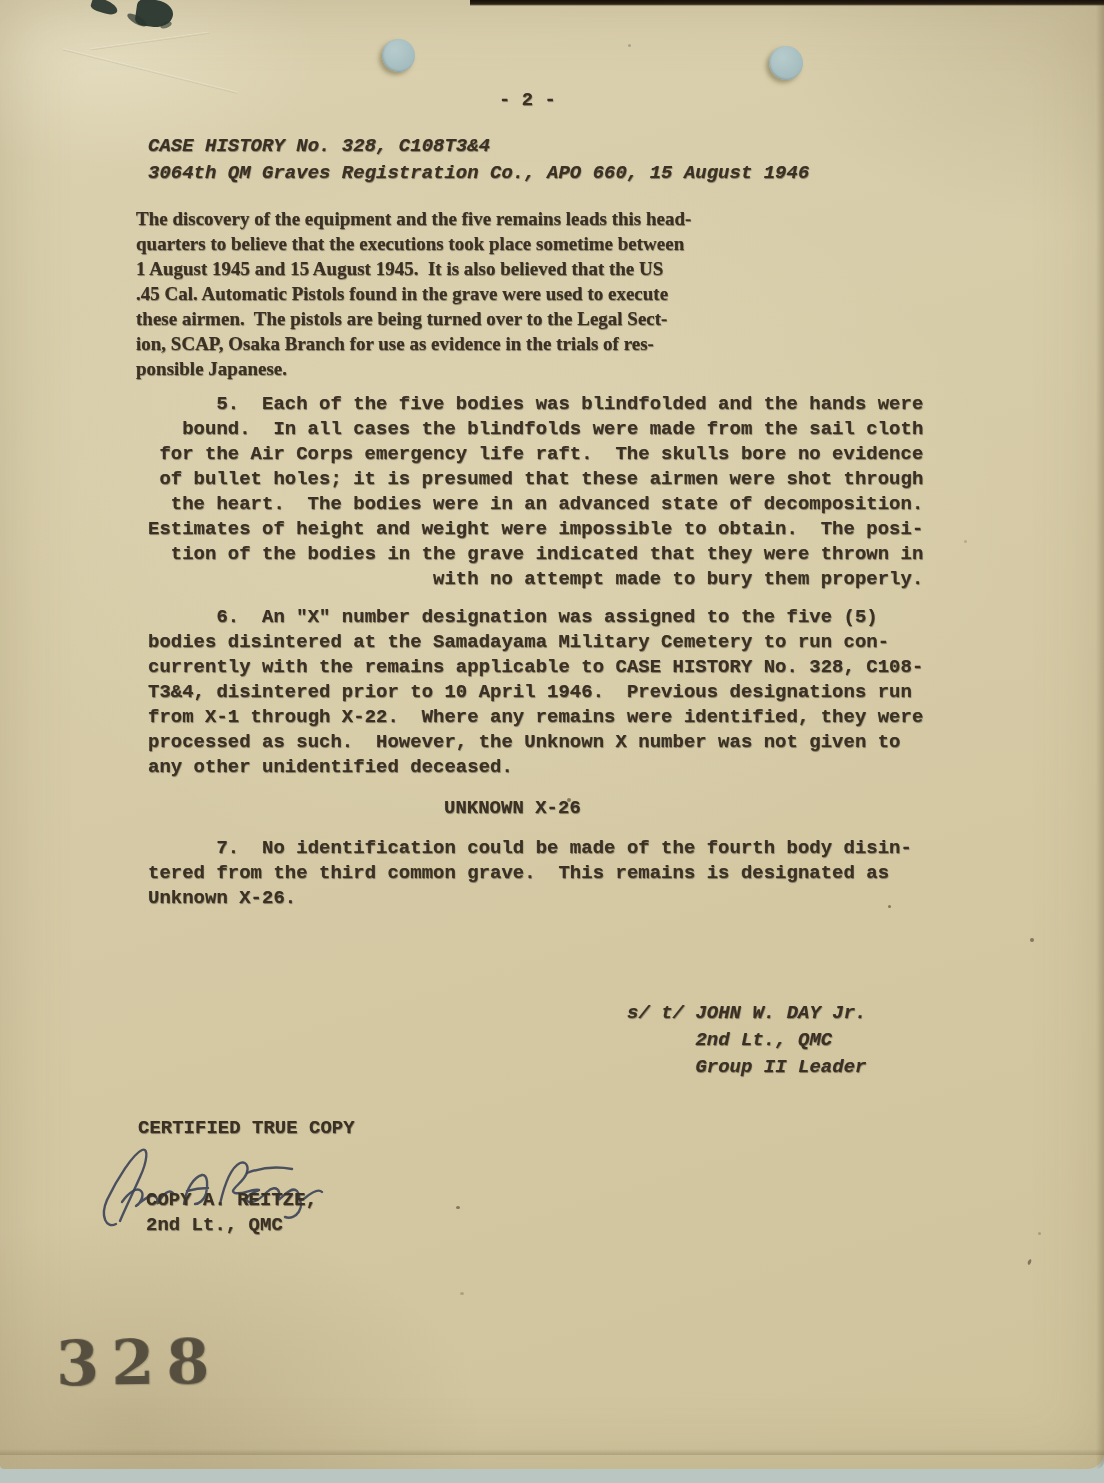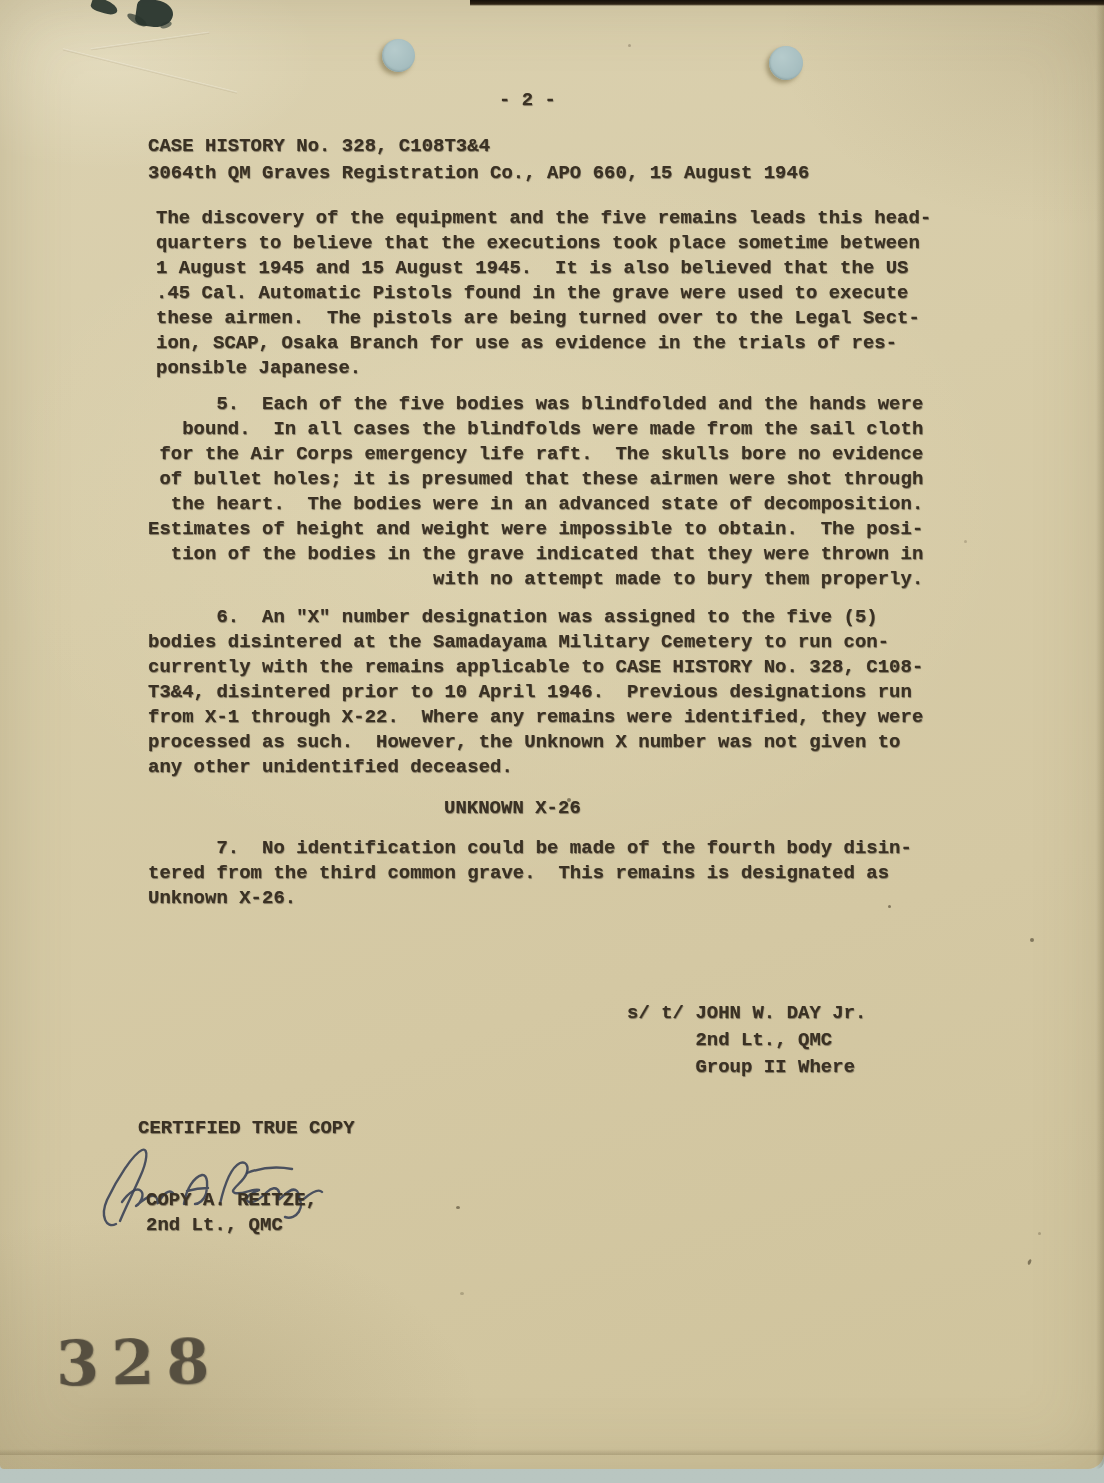--- a/index.html
+++ b/index.html
@@ -80,21 +80,21 @@
     position: absolute;
     font-family: "Liberation Mono", monospace;
     font-weight: 700;
     font-size: 19px;
     line-height: 25px;
     letter-spacing: 0px;
     color: #3a3124;
     white-space: pre;
     text-shadow: 0.5px 0.5px 0.8px rgba(58,49,36,0.55), -0.3px 0 0.5px rgba(58,49,36,0.3);
   }
-  .tw.header-lh { line-height: 27px; }
+  .tw.header-lh { line-height: 27px; font-style: italic; }
 
   .speckle {
     position: absolute;
     border-radius: 50%;
     background: rgba(62,52,34,0.55);
   }
 
   .signature-svg {
     position: absolute;
     left: 96px; top: 1136px;
@@ -145,21 +145,21 @@
 
   <div class="punch-hole hole-1"></div>
   <div class="punch-hole hole-2"></div>
 
   <div class="tw" style="left:499px; top:88px;">- 2 -</div>
 
   <div class="tw header-lh" style="left:148px; top:133px;">CASE HISTORY No. 328, C108T3&amp;4</div>
 
   <div class="tw header-lh" style="left:148px; top:160px;">3064th QM Graves Registration Co., APO 660, 15 August 1946</div>
 
-  <div class="tw" style="left:156px; top:206px;">The discovery of the equipment and the five remains leads this head-
+  <div class="tw" style="left:136px; top:206px;font-family:Liberation Serif, serif;">The discovery of the equipment and the five remains leads this head-
 quarters to believe that the executions took place sometime between
 1 August 1945 and 15 August 1945.  It is also believed that the US
 .45 Cal. Automatic Pistols found in the grave were used to execute
 these airmen.  The pistols are being turned over to the Legal Sect-
 ion, SCAP, Osaka Branch for use as evidence in the trials of res-
 ponsible Japanese.</div>
 
   <div class="tw" style="left:148px; top:392px;text-align:right;">      5.  Each of the five bodies was blindfolded and the hands were
 bound.  In all cases the blindfolds were made from the sail cloth
 for the Air Corps emergency life raft.  The skulls bore no evidence
@@ -178,21 +178,21 @@
 any other unidentified deceased.</div>
 
   <div class="tw" style="left:408px; top:796px;margin-left:36px;">UNKNOWN X-26</div>
 
   <div class="tw" style="left:148px; top:836px;">      7.  No identification could be made of the fourth body disin-
 tered from the third common grave.  This remains is designated as
 Unknown X-26.</div>
 
   <div class="tw header-lh" style="left:627px; top:1000px;">s/ t/ JOHN W. DAY Jr.
       2nd Lt., QMC
-      Group II Where</div>
+      Group II Leader</div>
 
   <div class="tw" style="left:138px; top:1116px;">CERTIFIED TRUE COPY</div>
 
   <svg class="signature-svg" viewBox="0 0 232 100" aria-label="John A. Reitze">
     <path d="M20,88 C10,93 4,80 11,64 C21,43 37,18 46,14 C53,11 51,26 44,41 C36,59 28,75 24,85"></path>
     <path d="M26,66 C33,56 41,51 45,55 C49,59 44,68 40,70 C48,63 56,57 60,61 C63,64 60,70 63,66 C67,58 73,53 77,57"></path>
     <path d="M88,68 C90,53 98,41 106,39 C112,38 112,50 110,58 C108,64 103,68 99,68 M91,55 C98,53 106,52 112,52"></path>
     <path d="M124,68 C129,46 136,31 144,27 C152,24 154,34 148,42 C142,50 133,55 139,57 C147,59 157,52 163,54 C152,58 147,64 153,66 C159,68 167,60 171,56 C175,52 181,50 183,56 C184,60 181,66 185,62 C191,56 197,51 201,55 C205,59 201,68 209,62 C215,57 222,52 226,56"></path>
     <path d="M151,37 C164,32 180,30 196,33"></path>
     <path d="M201,60 C211,70 200,85 189,81"></path>

